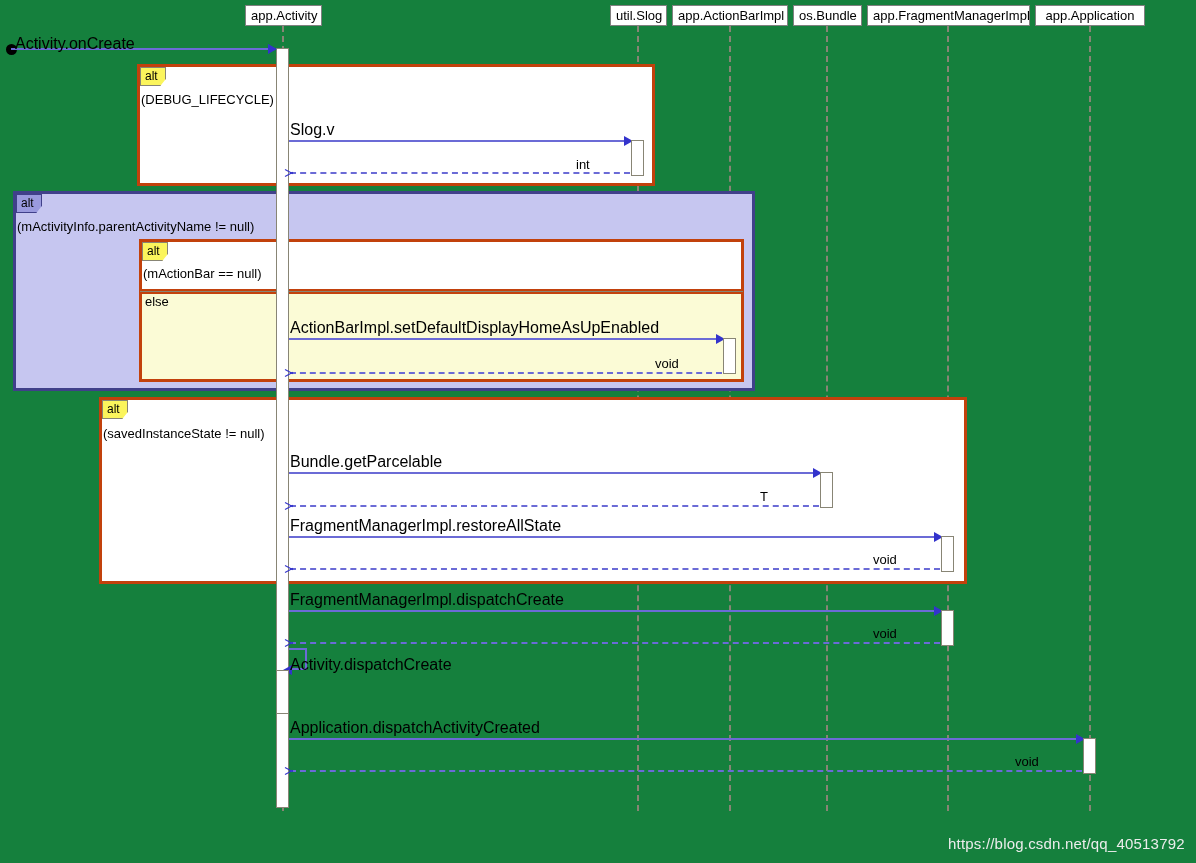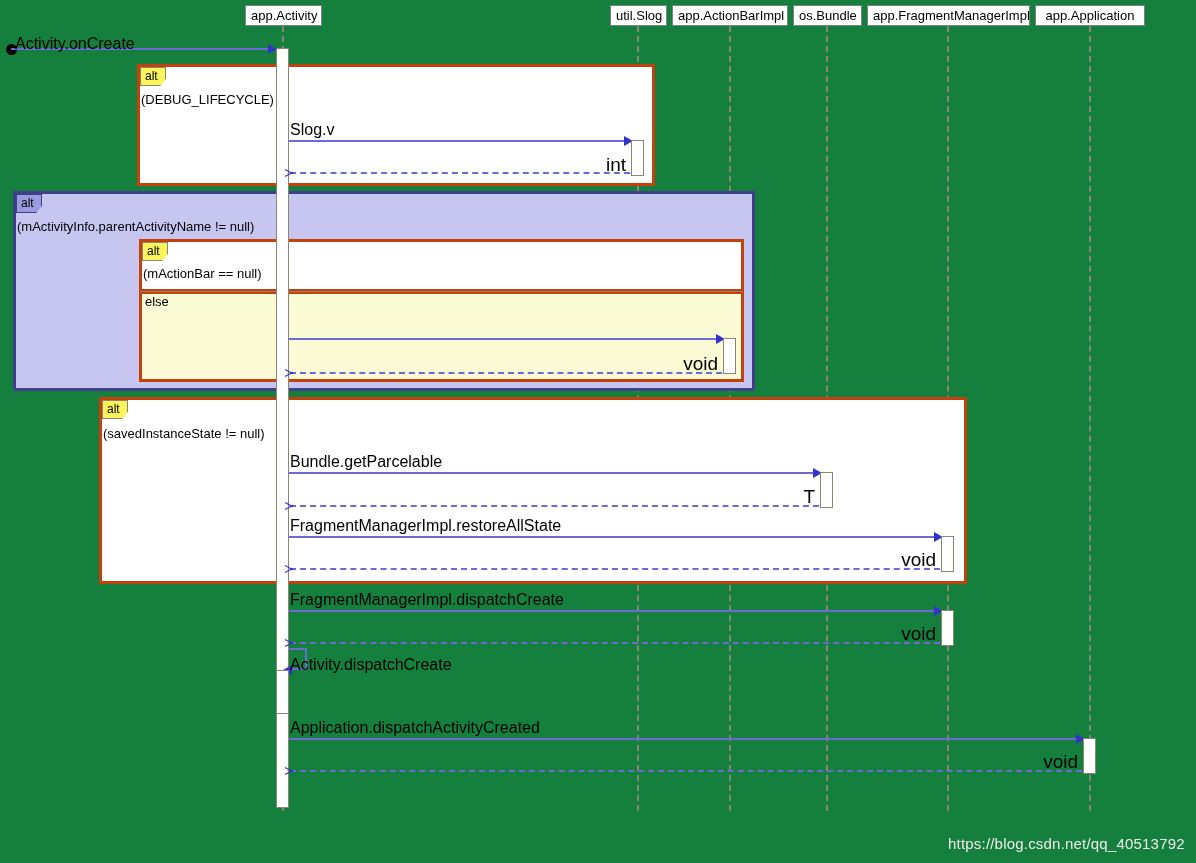--- a/index.html
+++ b/index.html
@@ -134,25 +134,25 @@
 
   .msg-label {
     position: absolute;
     font-size: 16px;
     line-height: 15px;
     color: #000;
     white-space: nowrap;
   }
   .msg-ret-label {
     position: absolute;
-    font-size: 19px;
+    font-size: 13px;
     line-height: 15px;
     color: #000;
     white-space: nowrap;
-    text-align: right;
+    text-align: left;
   }
 
   
   .start-dot {
     position: absolute;
     width: 11px;
     height: 11px;
     border-radius: 50%;
     background: #000000;
   }
@@ -230,20 +230,21 @@
   <div class="msg-label" style="left:15px; top:36px;">Activity.onCreate</div>
 
   <div class="msg-label" style="left:290px; top:122px;">Slog.v</div>
   <div class="msg-line" style="left:289px; top:140px; width:338px;"></div>
   <div class="msg-arrow right" style="left:624px; top:136px;"></div>
   <div class="activation" style="left:631px; top:140px; height:36px;"></div>
   <div class="msg-line dashed" style="left:290px; top:172px; width:340px;"></div>
   <div class="arrow-open-left" style="left:285px; top:168px;"></div>
   <div class="msg-ret-label" style="left:576px; top:157px; width:50px;">int</div>
 
+  <div class="msg-label" style="left:290px; top:320px;">ActionBarImpl.setDefaultDisplayHomeAsUpEnabled</div>
   <div class="msg-line" style="left:289px; top:338px; width:430px;"></div>
   <div class="msg-arrow right" style="left:716px; top:334px;"></div>
   <div class="activation" style="left:723px; top:338px; height:36px;"></div>
   <div class="msg-line dashed" style="left:290px; top:372px; width:432px;"></div>
   <div class="arrow-open-left" style="left:285px; top:368px;"></div>
   <div class="msg-ret-label" style="left:655px; top:356px; width:63px;">void</div>
 
   <div class="msg-label" style="left:290px; top:454px;">Bundle.getParcelable</div>
   <div class="msg-line" style="left:289px; top:472px; width:527px;"></div>
   <div class="msg-arrow right" style="left:813px; top:468px;"></div>

